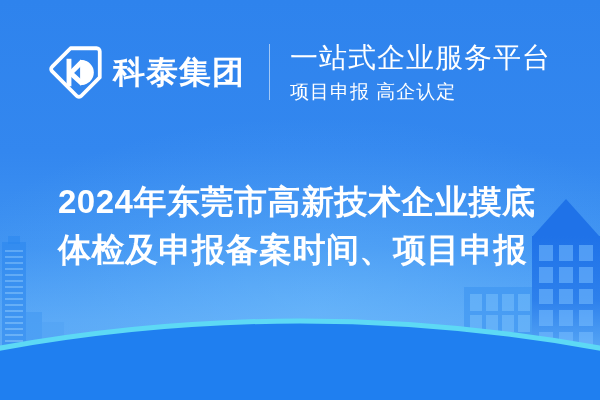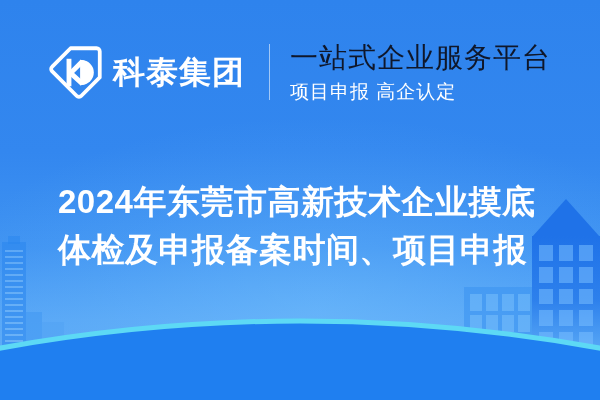--- a/index.html
+++ b/index.html
@@ -218,21 +218,21 @@
     margin: 0 20px 0 24px;
     flex: 0 0 auto;
   }
   .slogan {
     display: flex;
     flex-direction: column;
     align-items: flex-start;
     line-height: 1;
   }
   .slogan-main {
-    color: #0f172a;
+    color: #ffffff;
     font-size: 28px;
     letter-spacing: 1px;
     white-space: nowrap;
   }
   .slogan-sub {
     color: #ffffff;
     font-size: 19px;
     letter-spacing: 1px;
     margin-top: 10px;
     white-space: nowrap;

